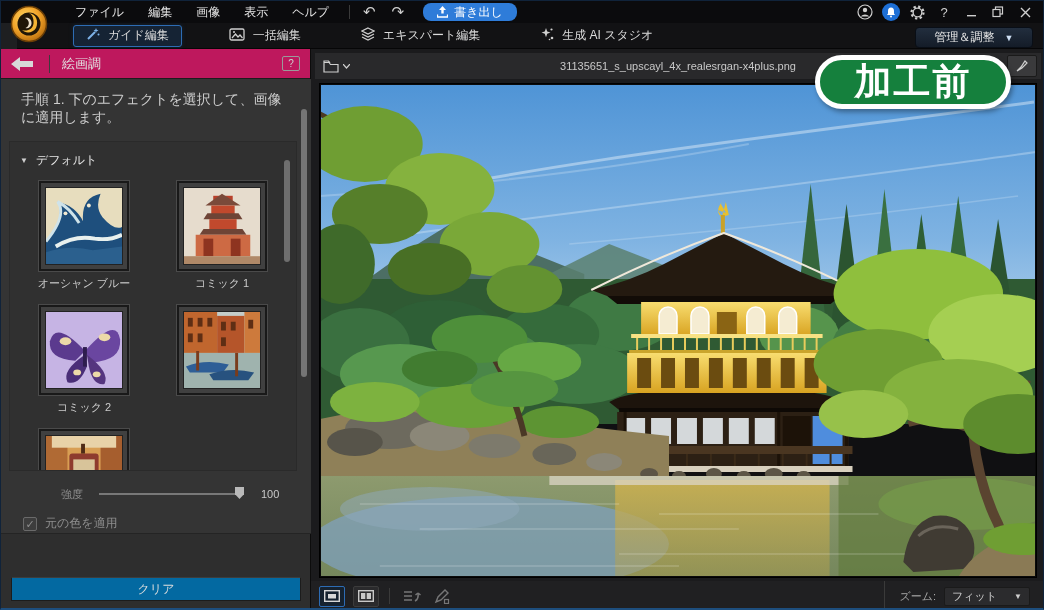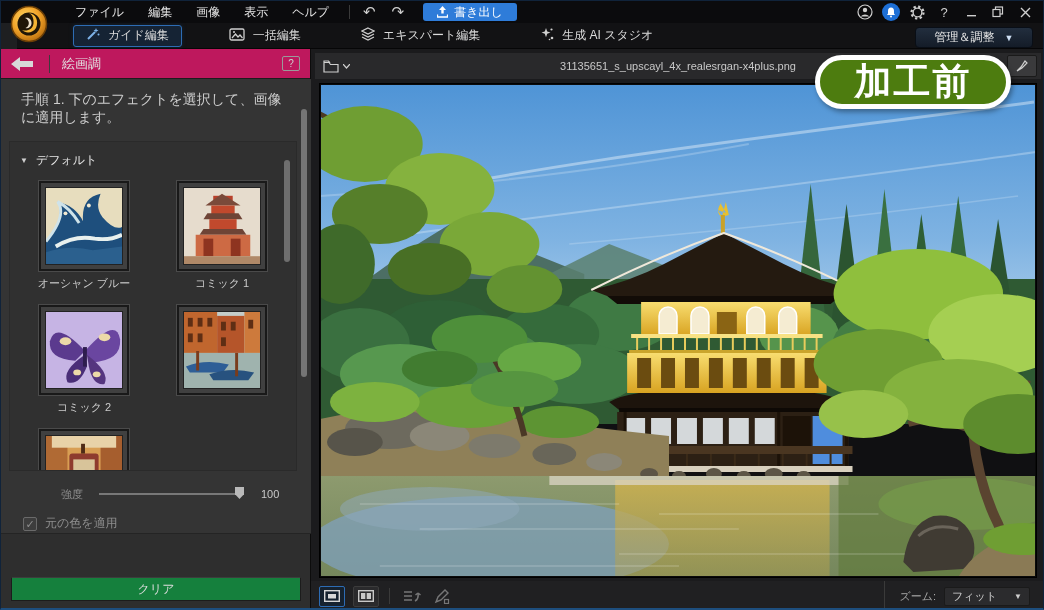--- a/index.html
+++ b/index.html
@@ -14,21 +14,21 @@
     background:#0b0b0d; display:flex; align-items:center; }
   .tabrow { position:absolute; left:16px; top:22px; width:100%; height:26px;
     background:#121214; display:flex; align-items:center; border-bottom:1px solid #060607; }
   .logo { position:absolute; left:8px; top:3px; width:40px; height:40px; z-index:5; }
   .menu-items { display:flex; margin-left:62px; }
   .menu-item { font-size:12px; color:#e6e6e6; padding:3px 12px; cursor:default; }
   .menubar-divider { width:1px; height:14px; background:#3a3a3a; margin:0 8px; }
   .undo-redo { display:flex; gap:6px; align-items:center; }
   .arrow-btn { color:#cfcfcf; font-size:15px; padding:0 5px; line-height:20px; }
   .export-btn { margin-left:14px; background:#2e7cd9; color:#fff; font-size:12px;
-    border-radius:3px; height:18px; display:flex; align-items:center; gap:6px;
+    border-radius:8px; height:18px; display:flex; align-items:center; gap:6px;
     padding:0 14px; }
   .top-right-icons { position:absolute; right:8px; top:0; height:22px;
     display:flex; align-items:center; gap:7px; }
   .tr-icon { width:20px; height:20px; display:flex; align-items:center;
     justify-content:center; color:#cfcfcf; font-size:13px; }
   .bell-wrap { width:18px; height:18px; border-radius:50%; background:#1d6fd6;
     display:flex; align-items:center; justify-content:center; }
   .tabs { display:flex; align-items:center; margin-left:56px; gap:34px; }
   .tab { display:flex; align-items:center; gap:8px; font-size:12px; color:#dcdcdc;
     padding:3px 12px; border:1px solid transparent; border-radius:3px; height:22px; }
@@ -70,21 +70,21 @@
   .strength-label { font-size:11px; color:#8f8f8f; margin-left:60px; }
   .slider-track { position:relative; width:140px; height:2px; background:#787878; margin-left:16px; }
   .slider-handle { position:absolute; right:-5px; top:-6px; width:9px; height:12px;
     background:#b9b9b9; clip-path:polygon(0 0,100% 0,100% 60%,50% 100%,0 60%); }
   .strength-value { font-size:11px; color:#c9c9c9; margin-left:22px; }
   .checkbox-row { position:absolute; left:22px; top:436px; display:flex; align-items:center; gap:8px; }
   .checkbox { width:14px; height:14px; border:1px solid #6a6a6a; border-radius:2px;
     background:#3d3d3d; color:#8f8f8f; font-size:11px; line-height:13px; text-align:center; }
   .checkbox-label { font-size:12px; color:#8f8f8f; }
   .clear-btn { position:absolute; left:10px; bottom:10px; width:290px; height:24px;
-    background:#15803d; border:1px solid #1c1c1c; border-top-color:#3d3d3d; border-radius:0;
+    background:#0369a1; border:1px solid #1c1c1c; border-top-color:#3d3d3d; border-radius:0;
     color:#dddddd; font-size:12px; display:flex; align-items:center; justify-content:center; }
   
   .canvas-area { position:absolute; left:310px; top:48px; width:734px; height:562px; background:#1b1b1d; }
   .canvas-topbar { position:absolute; left:4px; top:4px; width:726px; height:26px;
     background:#29292b; display:flex; align-items:center; }
   .folder-btn { margin-left:8px; display:flex; align-items:center; gap:2px; color:#cfcfcf; }
   .filename { position:absolute; left:0; width:100%; text-align:center; font-size:11px; color:#c8c8c8; }
   .topbar-tool { position:absolute; right:4px; top:2px; width:30px; height:22px;
     background:#3a3a3c; border:1px solid #1a1a1a; border-radius:2px;
     display:flex; align-items:center; justify-content:center; }
@@ -101,21 +101,21 @@
     opacity:.55; margin-right:6px; }
   .zoom-group { margin-left:auto; display:flex; align-items:center; border-left:1px solid #3a3a3a;
     height:100%; padding-left:14px; padding-right:15px; }
   .zoom-label { font-size:11px; color:#a8a8a8; }
   .zoom-select { margin-left:8px; width:86px; height:19px; background:#2b2b2d;
     border:1px solid #1a1a1a; border-radius:2px; color:#d0d0d0; font-size:11px;
     display:flex; align-items:center; padding:0 7px; }
   .zoom-select .chev { margin-left:auto; font-size:8px; color:#cfcfcf; }
   
   .badge { position:absolute; right:32px; top:54px; width:196px; height:54px;
-    background:#4d7c0f; border:5px solid #ffffff; border-radius:30px;
+    background:#15803d; border:5px solid #ffffff; border-radius:30px;
     display:flex; align-items:center; justify-content:center;
     box-shadow:2px 3px 5px rgba(0,0,0,.35); z-index:10; }
   .badge span { color:#ffffff; font-size:37px; font-weight:bold; letter-spacing:2px; }
 </style>
 </head>
 <body>
 
 <div class="menubar">
   <div class="menu-items" id="menu-items">
       <div class="menu-item">ファイル</div>

